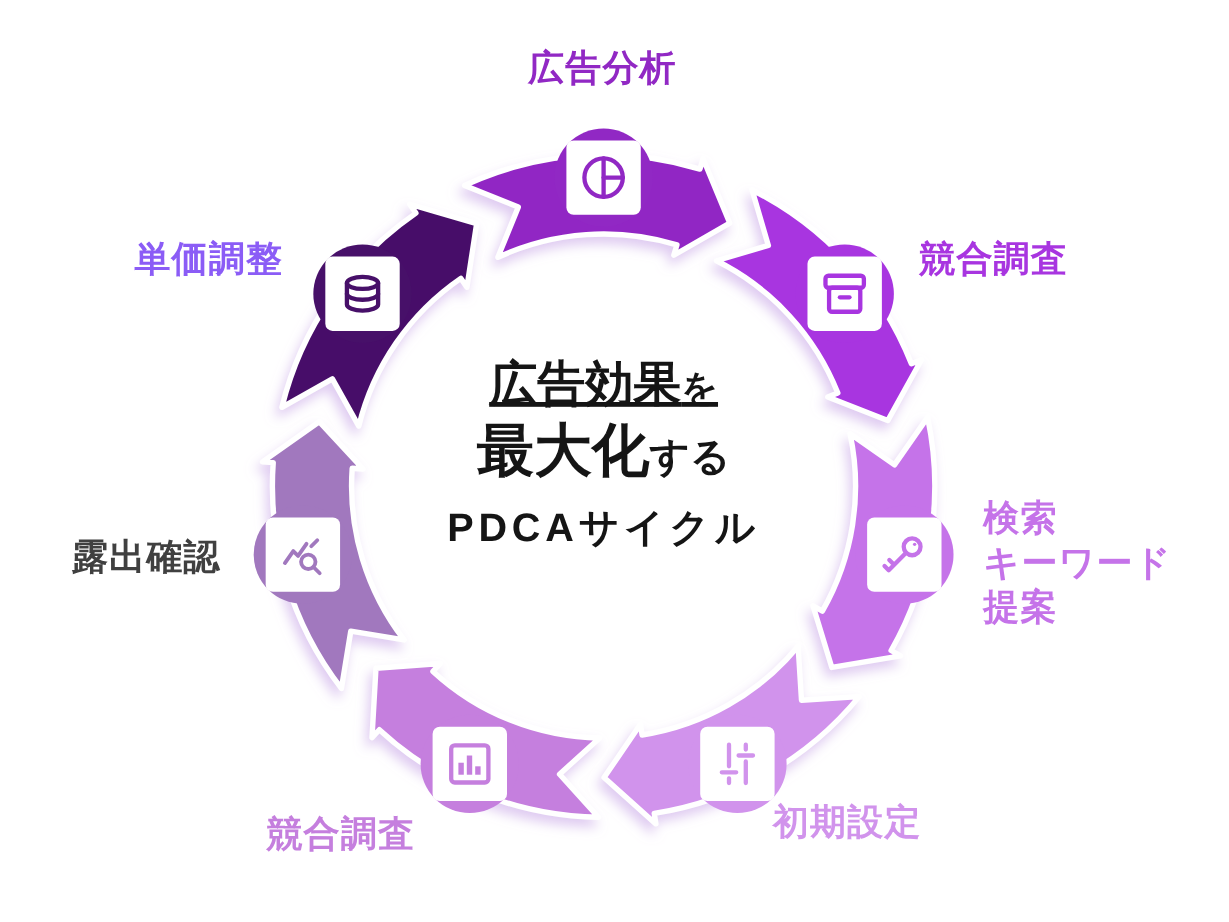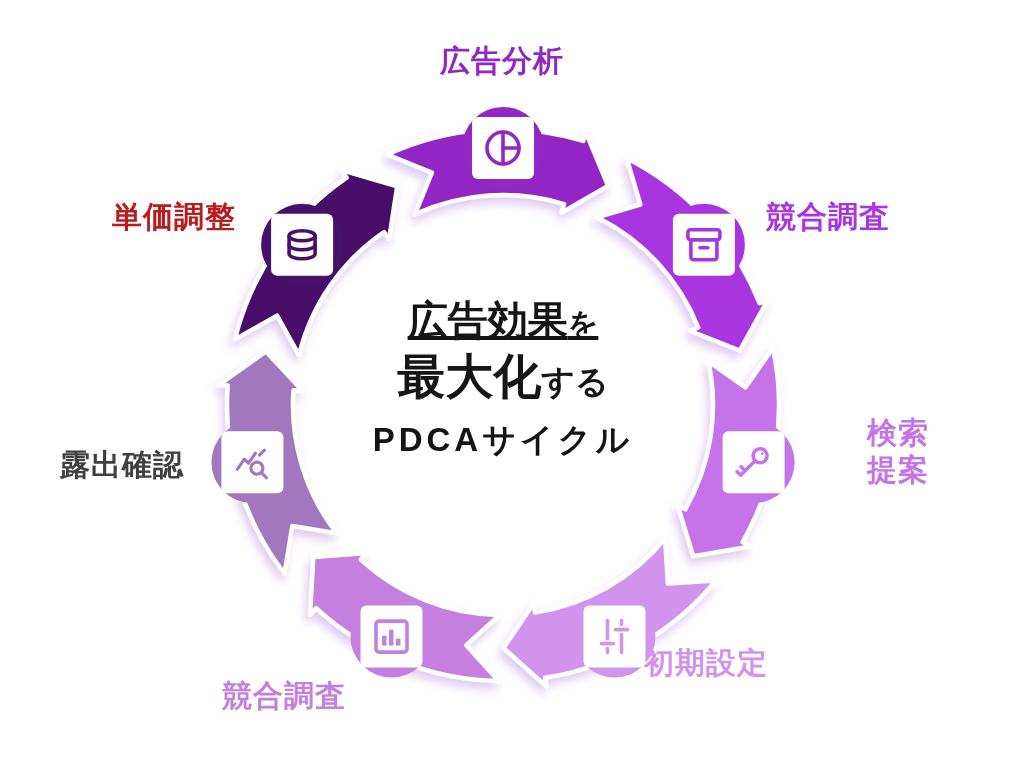--- a/index.html
+++ b/index.html
@@ -9,21 +9,21 @@
   }
   .canvas svg{position:absolute;left:0;top:0;}
   .node-label{
     position:absolute;font-size:30px;font-weight:700;letter-spacing:1px;
     white-space:nowrap;line-height:1.1;
   }
   #lbl-0{left:502px;top:44px;transform:translateX(-50%);}
   #lbl-1{left:766px;top:200px;}
   #lbl-2{left:898px;top:414px;transform:translateX(-50%);line-height:37px;}
   #lbl-2 span{display:block;}
-  #lbl-3{left:644px;top:646px;}
+  #lbl-3{left:644px;top:669px;}
   #lbl-4{left:222px;top:679px;}
   #lbl-5{left:60px;top:448px;}
   #lbl-6{left:112px;top:200px;}
   .center-title{
     position:absolute;left:503px;top:296px;transform:translateX(-50%);
     text-align:center;color:#151515;font-weight:800;white-space:nowrap;
   }
   .ct-line1{font-size:40px;line-height:1.2;text-decoration:underline;}
   .ct-line1 .suffix{font-size:30px;}
   .ct-line2{font-size:48px;line-height:1.2;margin-top:4px;}
@@ -126,36 +126,37 @@
           <use href="#sym-line-chart-search-icon" style="color: rgb(161, 120, 190);"></use>
         </g>
         <g transform="translate(302.1 244.8)">
           <circle r="41" fill="#471069"></circle>
           <rect x="-31" y="-31" width="62" height="62" rx="6" fill="#FFFFFF"></rect>
           <use href="#sym-database-icon" style="color: rgb(71, 16, 105);"></use>
         </g>
       </g>
   </svg>
 
-  <div class="node-label" id="lbl-0" style="color: rgb(145, 40, 196);">広告分析</div>
+  <div class="node-label" id="lbl-0" style="color: rgb(145, 40, 196); font-family: Liberation Mono, monospace;">広告分析</div>
 
   <div class="node-label" id="lbl-1" style="color: rgb(168, 53, 224);">競合調査</div>
 
   <div class="node-label" id="lbl-2" style="color: rgb(197, 115, 233);">
     <span>検索</span>
+    <span>キーワード</span>
     <span>提案</span>
   </div>
 
   <div class="node-label" id="lbl-3" style="color: rgb(209, 147, 236);">初期設定</div>
 
   <div class="node-label" id="lbl-4" style="color: rgb(197, 127, 222);">競合調査</div>
 
   <div class="node-label" id="lbl-5" style="color: #404040;">露出確認</div>
 
-  <div class="node-label" id="lbl-6" style="color: #b91c1c; text-align: right;">単価調整</div>
+  <div class="node-label" id="lbl-6" style="color: #8b5cf6; text-align: right;">単価調整</div>
 
   <div class="center-title">
     <div class="ct-line1">
       <span class="main">広告効果</span><span class="suffix">を</span>
     </div>
     <div class="ct-line2">
       <span class="main">最大化</span><span class="suffix">する</span>
     </div>
     <div class="ct-line3">PDCAサイクル</div>
   </div>

